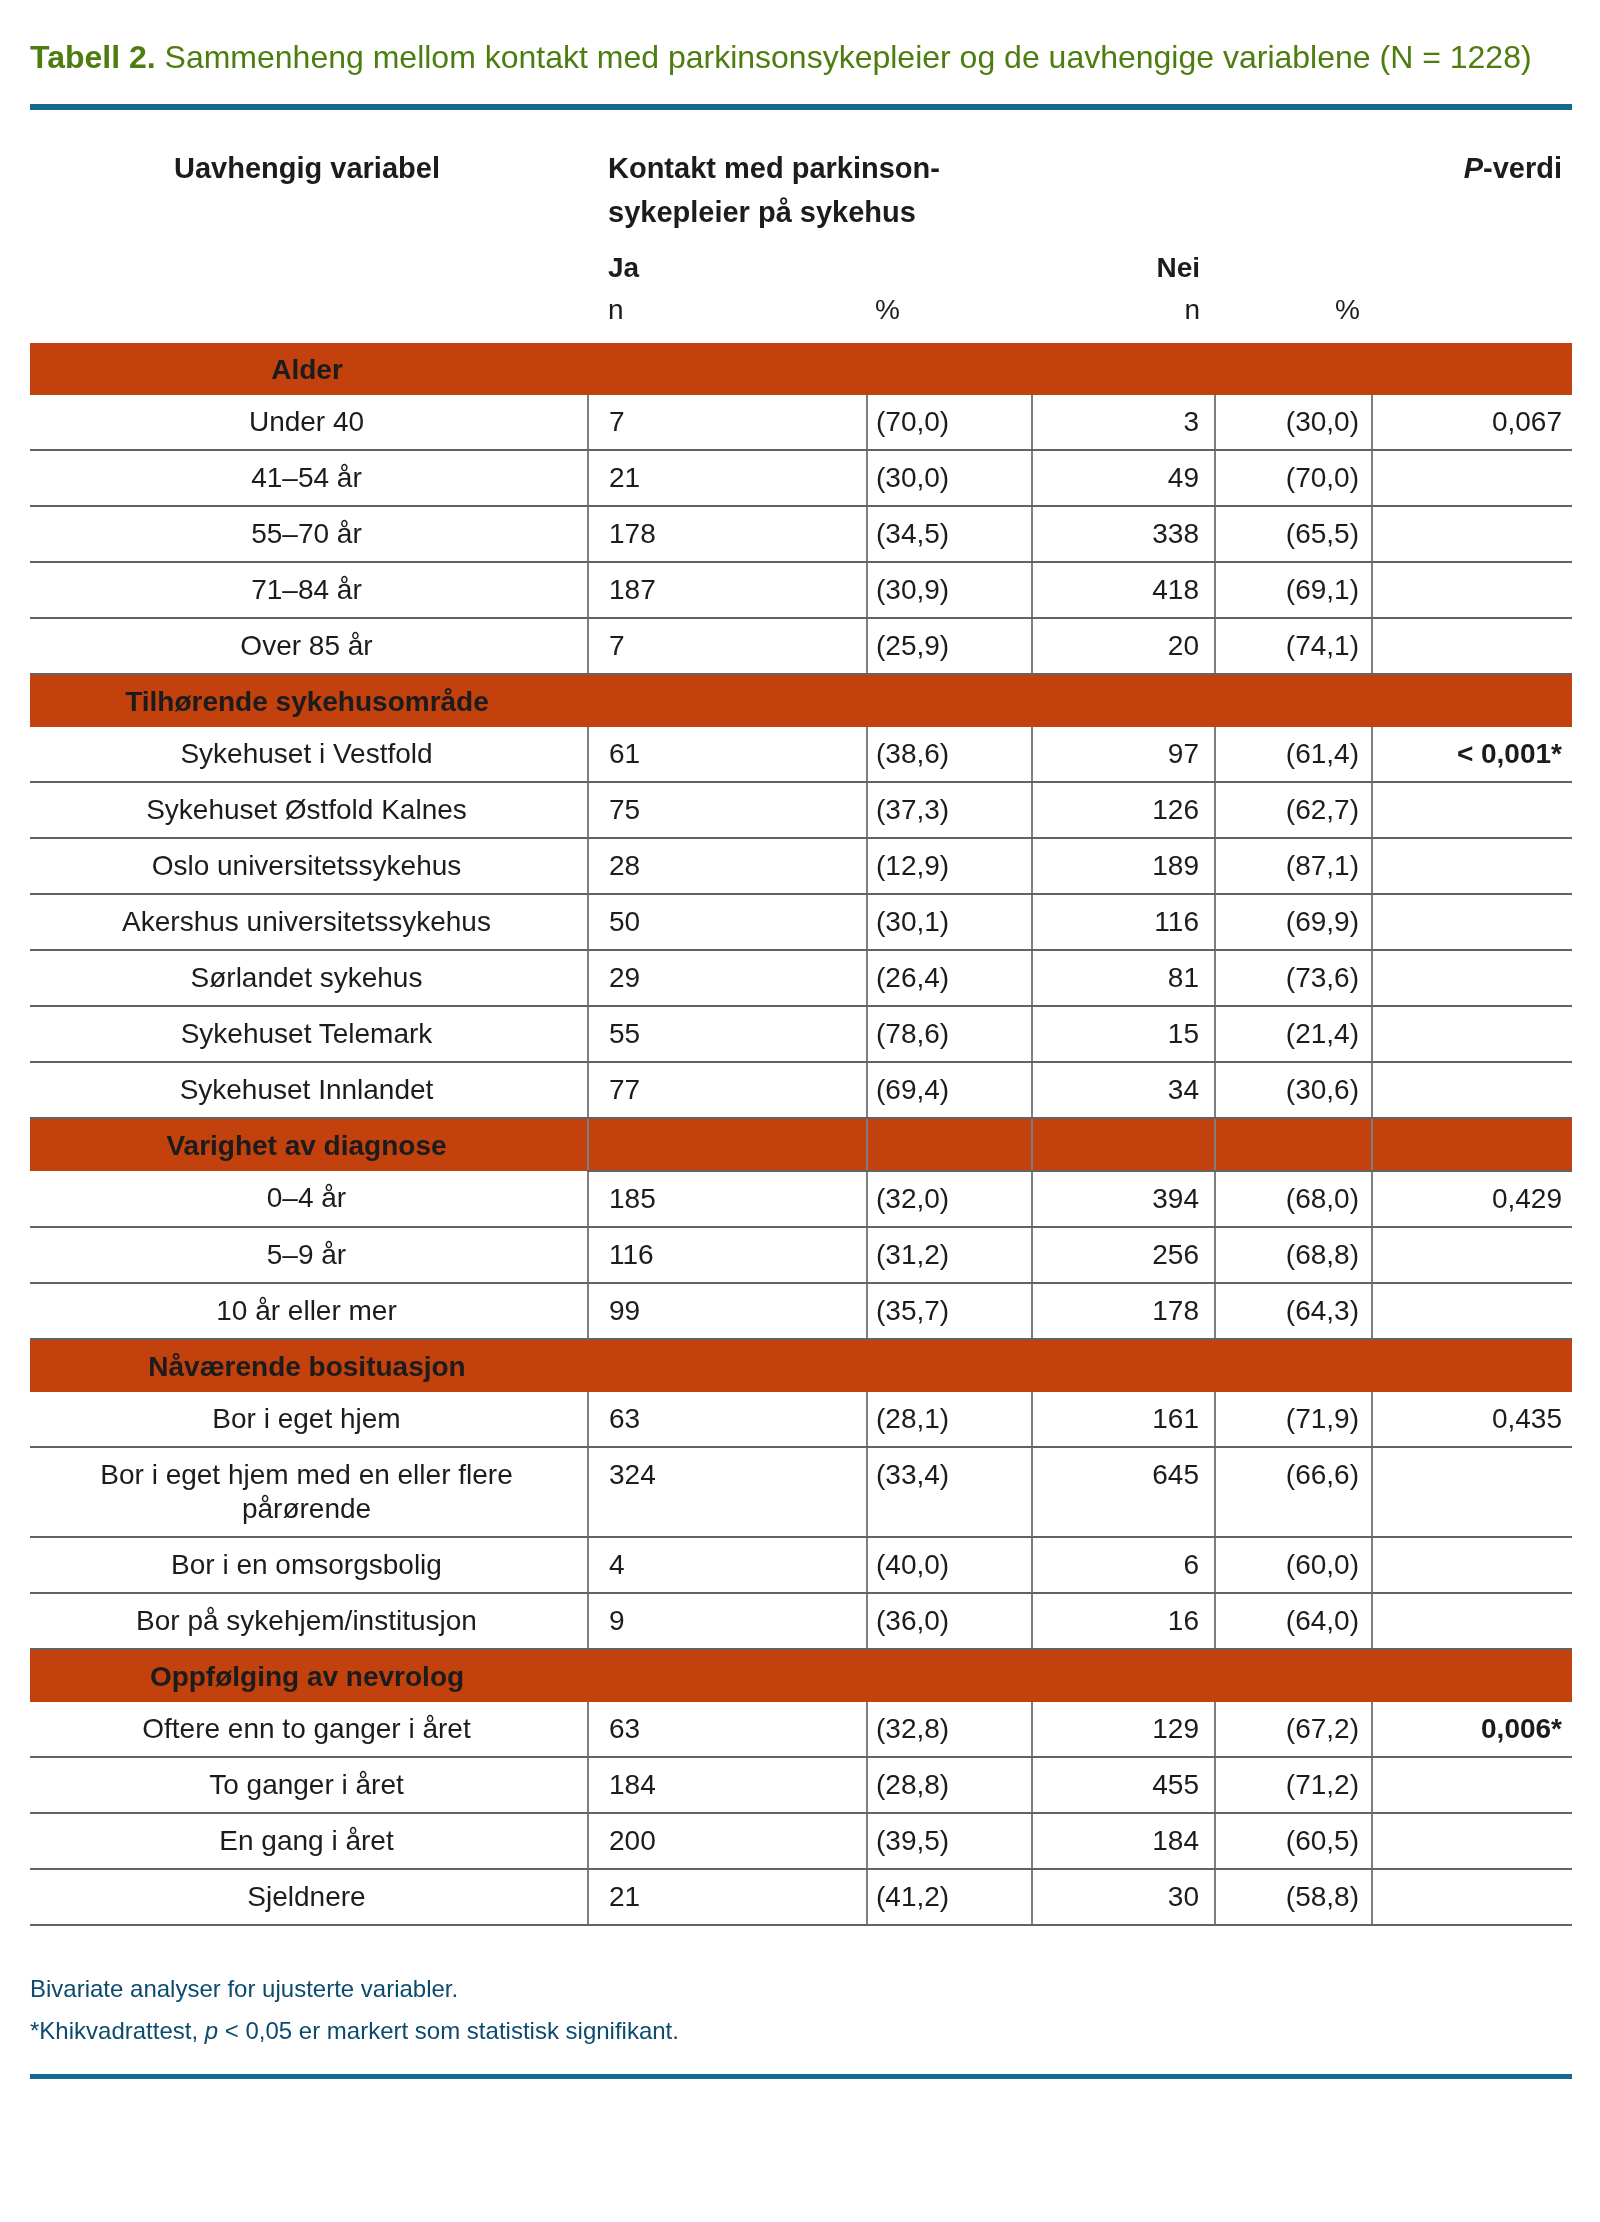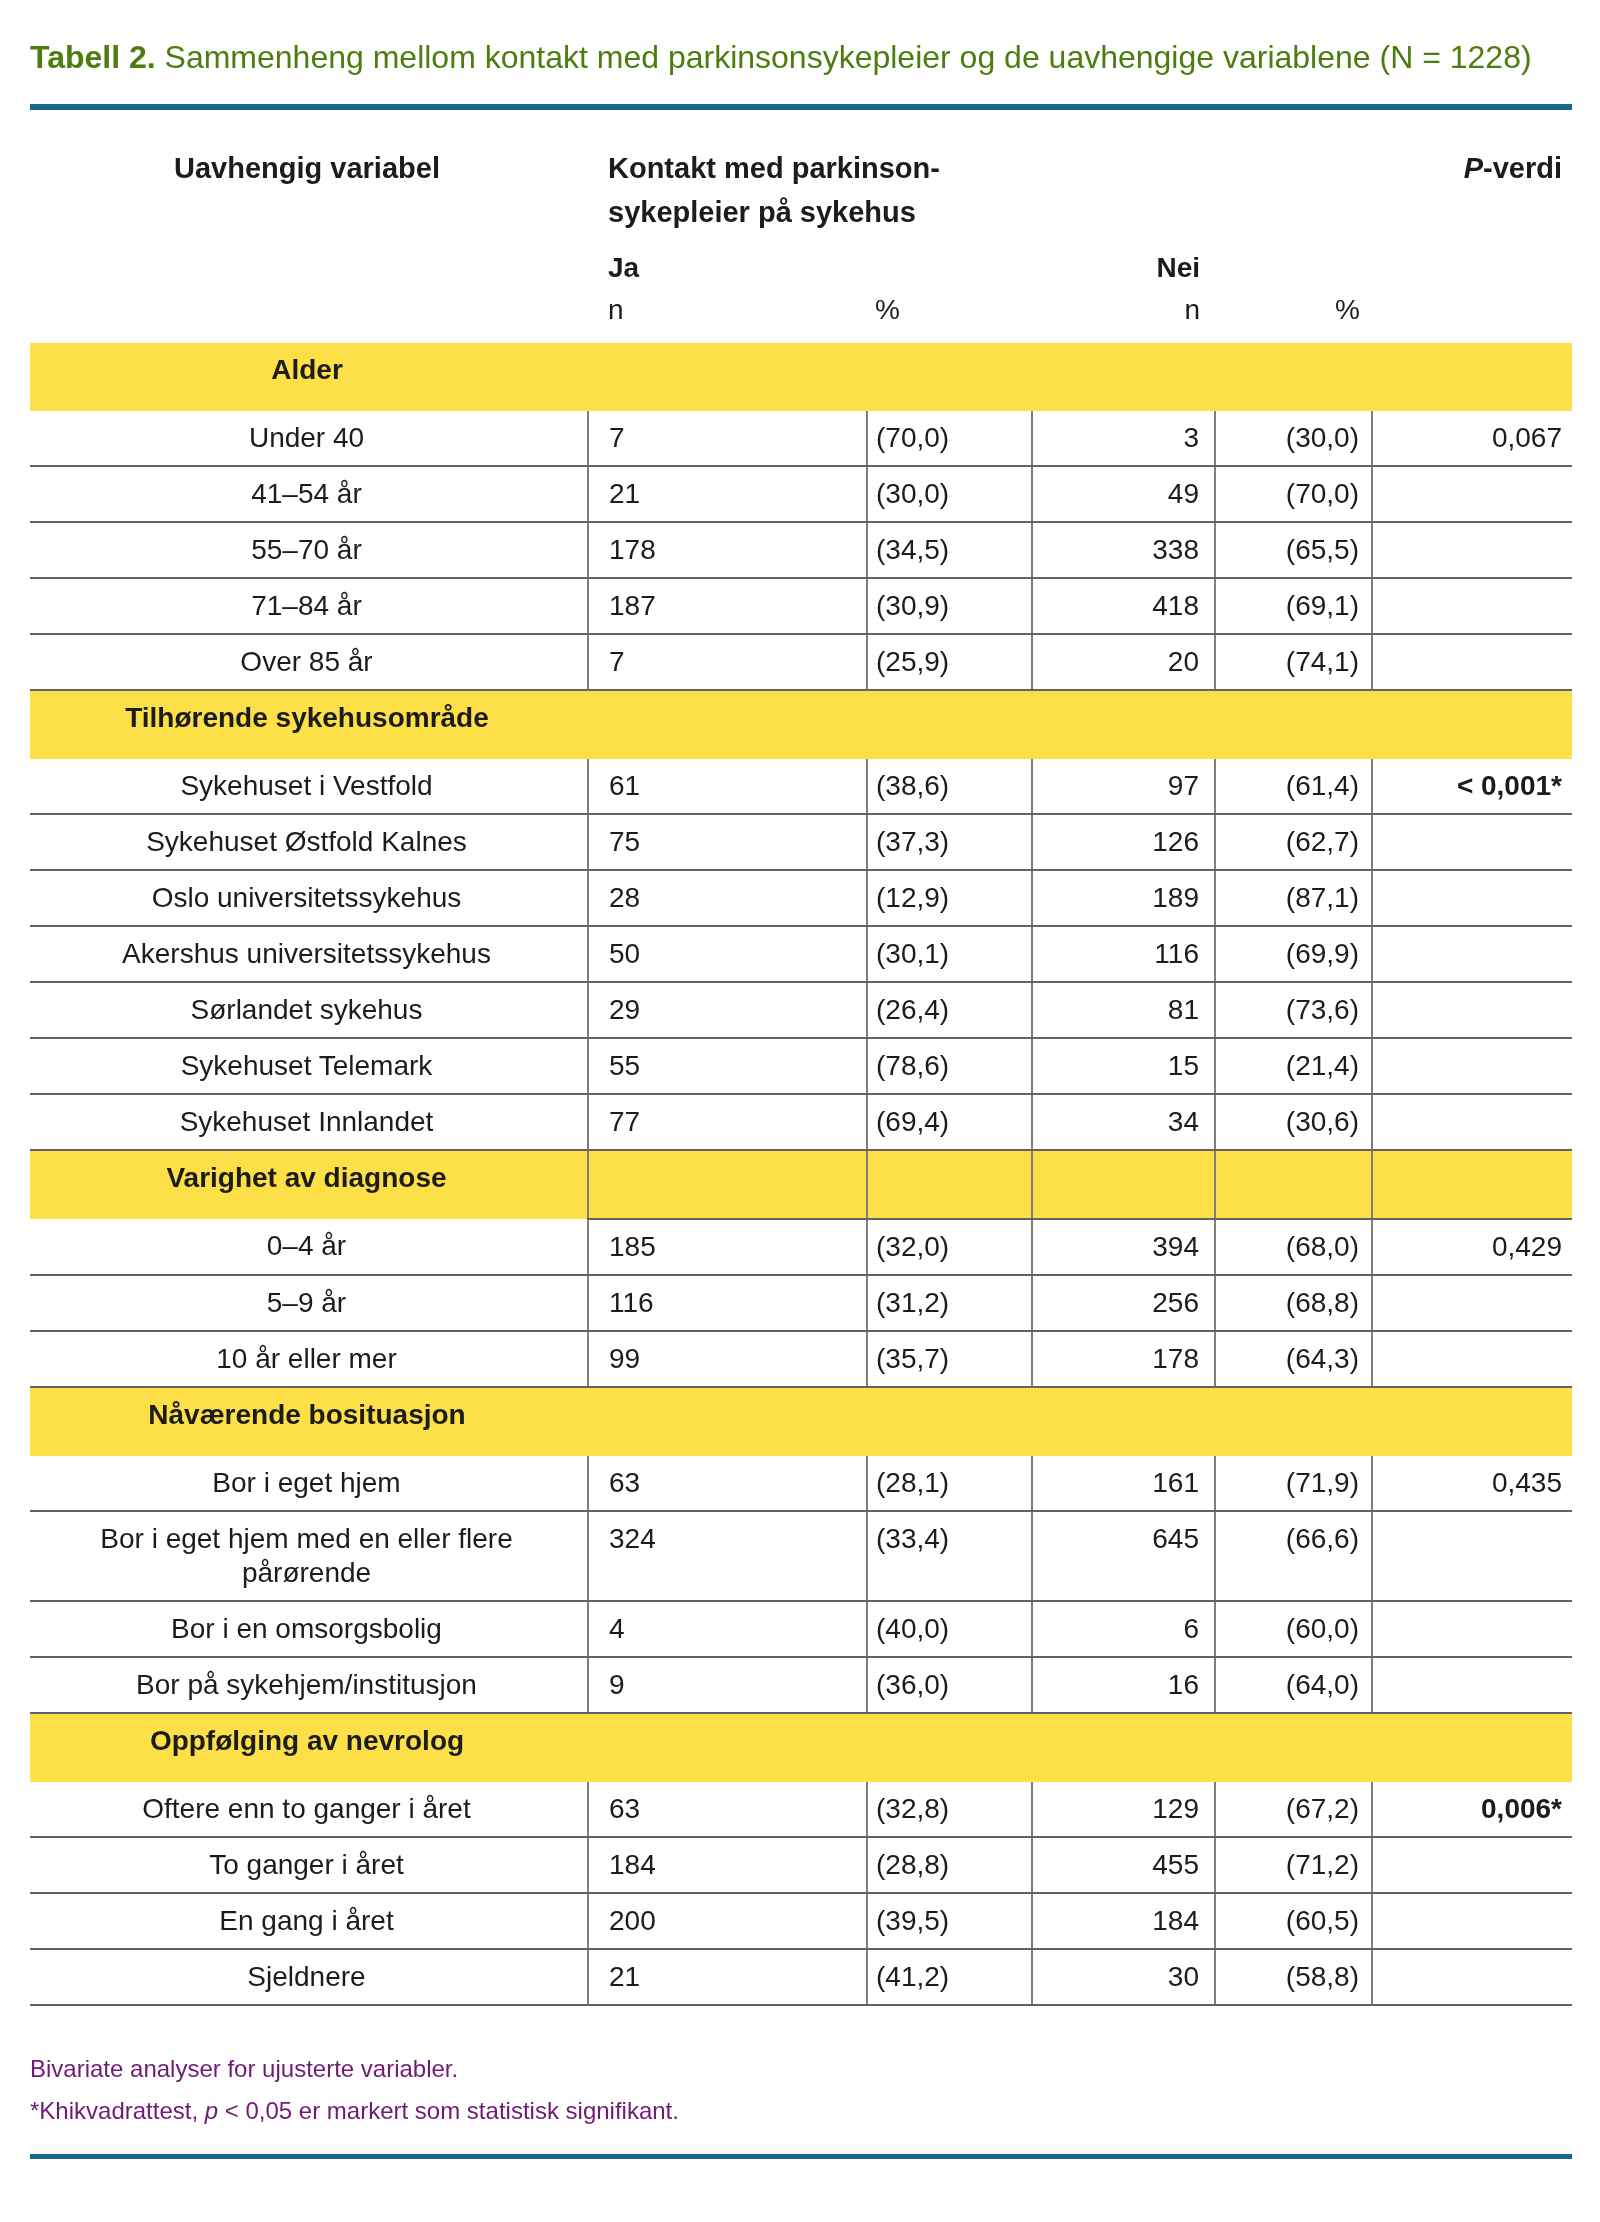--- a/index.html
+++ b/index.html
@@ -59,40 +59,40 @@
     padding-top:10px;padding-bottom:10px;
     line-height:34px;
   }
   tbody tr.data td.c2,
   tbody tr.data td.c3,
   tbody tr.data td.c4,
   tbody tr.data td.c5,
   tbody tr.data td.c6{border-left:2px solid #7e7e7e;}
 
   tbody tr.section td{
-    background:#fde047;
+    background:#c2410c;
     font-weight:bold;
-    padding-top:10px;padding-bottom:24px;
+    padding-top:10px;padding-bottom:8px;
     line-height:34px;
   }
   tbody tr.section.bordered td.c2,
   tbody tr.section.bordered td.c3,
   tbody tr.section.bordered td.c4,
   tbody tr.section.bordered td.c5,
   tbody tr.section.bordered td.c6{
     border-left:2px solid #7e7e7e;
     border-bottom:2px solid #636363;
   }
   td.pbold{font-weight:bold;}
 
   .footnotes{
     margin-top:42px;
     font-size:24px;
     line-height:42px;
-    color:#701a75;
+    color:#0c4a6e;
   }
   .rule-bottom{
     height:5px;
     background:#15698e;
     border:none;
     margin:22px 0 0 0;
     width:1542px;
   }
 </style>
 </head>

